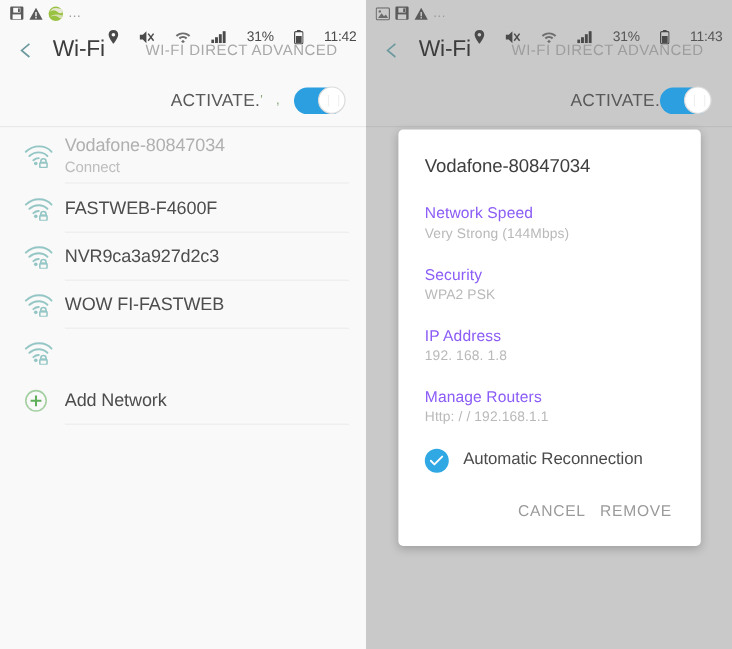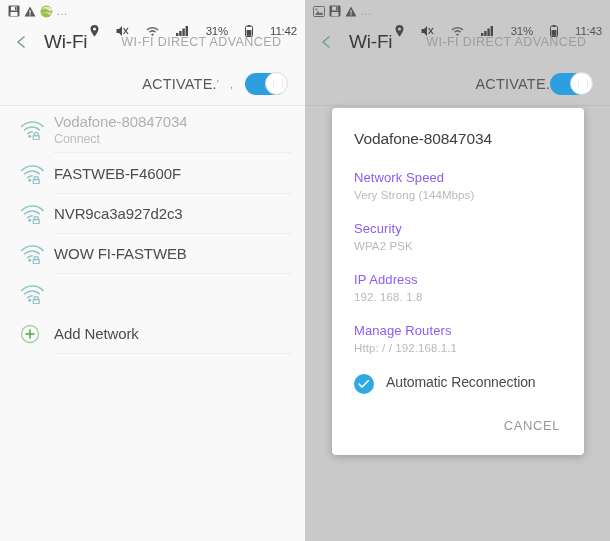--- a/index.html
+++ b/index.html
@@ -544,17 +544,18 @@
         <span class="checkbox">
           <svg width="12" height="10" viewBox="0 0 12 10">
               <polyline points="1,5 4,8 10.5,1.5" fill="none" stroke="#ffffff" stroke-width="1.6" stroke-linecap="round" stroke-linejoin="round"></polyline>
             </svg>
         </span>
         <span class="dlg-check-label">Automatic Reconnection</span>
       </div>
 
       <div class="dlg-buttons">
         <button class="dlg-btn">CANCEL</button>
+        <button class="dlg-btn">REMOVE</button>
       </div>
     </div>
 
   </div>
 </div>
 
 </body></html>

